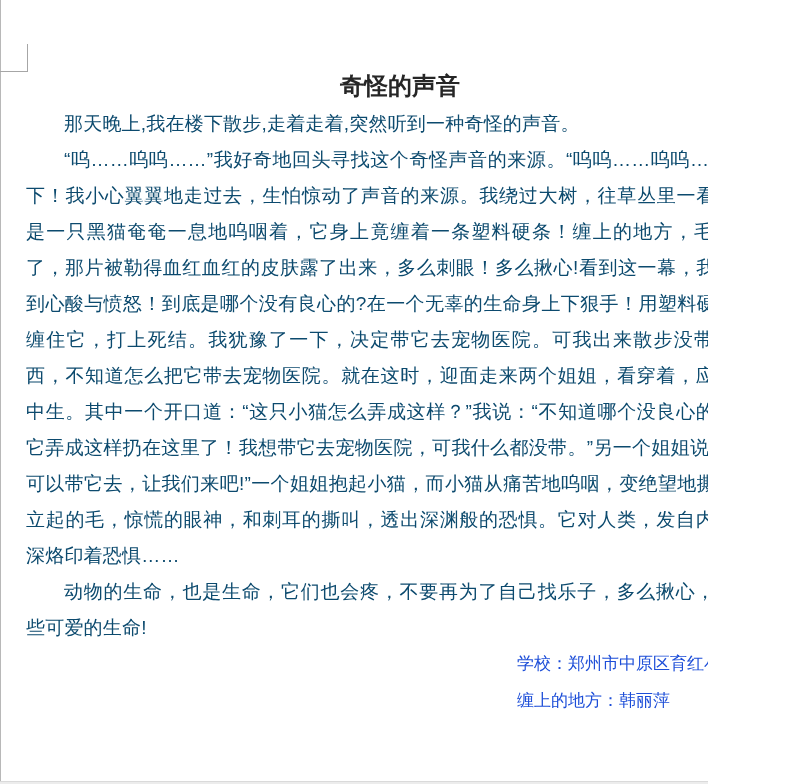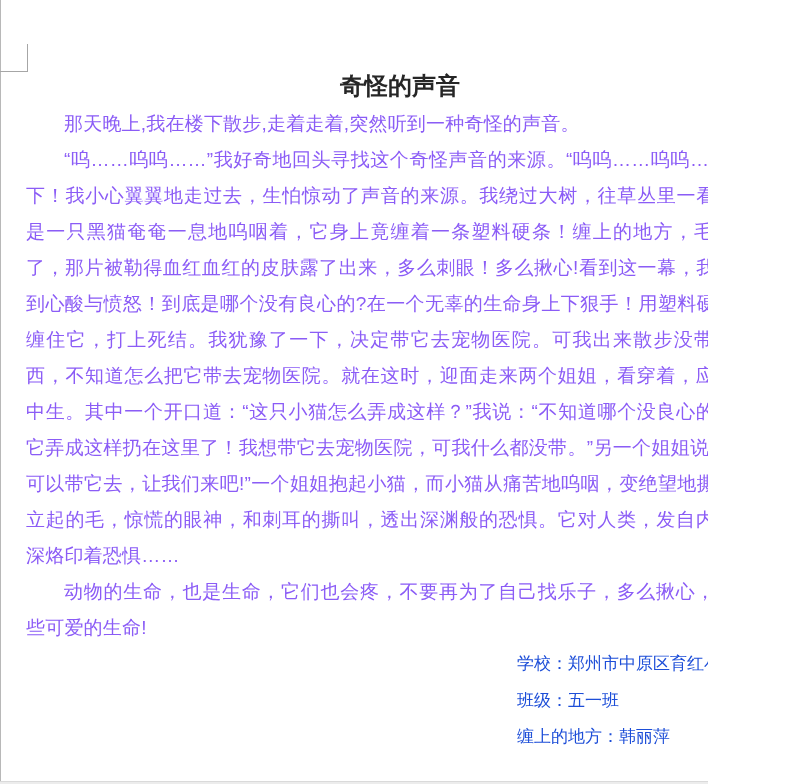--- a/index.html
+++ b/index.html
@@ -60,21 +60,21 @@
     line-height: 40px;
     color: #262626;
   }
   .para {
     margin: 0;
     font-size: 19px;
     line-height: 36px;
     text-align: justify;
     text-indent: 2em;
     letter-spacing: 0.2px;
-    color: #8b5cf6;
+    color: #0c4a6e;
   }
   .signature {
     margin: 0;
     padding-left: 491px;
     font-size: 17px;
     line-height: 36.5px;
     color: #1d4ed8;
   }
   .signature .sig-line {
     white-space: nowrap;
@@ -98,18 +98,17 @@
     <h1 class="essay-title">奇怪的声音</h1>
 
     <p class="para">那天晚上,我在楼下散步,走着走着,突然听到一种奇怪的声音。</p>
 
     <p class="para">“呜……呜呜……”我好奇地回头寻找这个奇怪声音的来源。“呜呜……呜呜……”是树下！我小心翼翼地走过去，生怕惊动了声音的来源。我绕过大树，往草丛里一看——竟是一只黑猫奄奄一息地呜咽着，它身上竟缠着一条塑料硬条！缠上的地方，毛都脱落了，那片被勒得血红血红的皮肤露了出来，多么刺眼！多么揪心!看到这一幕，我顿时感到心酸与愤怒！到底是哪个没有良心的?在一个无辜的生命身上下狠手！用塑料硬条紧紧缠住它，打上死结。我犹豫了一下，决定带它去宠物医院。可我出来散步没带其他东西，不知道怎么把它带去宠物医院。就在这时，迎面走来两个姐姐，看穿着，应该是初中生。其中一个开口道：“这只小猫怎么弄成这样？”我说：“不知道哪个没良心的人，把它弄成这样扔在这里了！我想带它去宠物医院，可我什么都没带。”另一个姐姐说：“我们可以带它去，让我们来吧!”一个姐姐抱起小猫，而小猫从痛苦地呜咽，变绝望地撕叫！它立起的毛，惊慌的眼神，和刺耳的撕叫，透出深渊般的恐惧。它对人类，发自内心，深深烙印着恐惧……</p>
 
     <p class="para">动物的生命，也是生命，它们也会疼，不要再为了自己找乐子，多么揪心，伤害那些可爱的生命!</p>
 
     <div class="signature">
       <div class="sig-line">学校：郑州市中原区育红小学</div>
-      <div class="sig-line">班级：五一班</div>
       <div class="sig-line">缠上的地方：韩丽萍</div>
     </div>
   </div>
 
 </div>
 
 </body></html>

